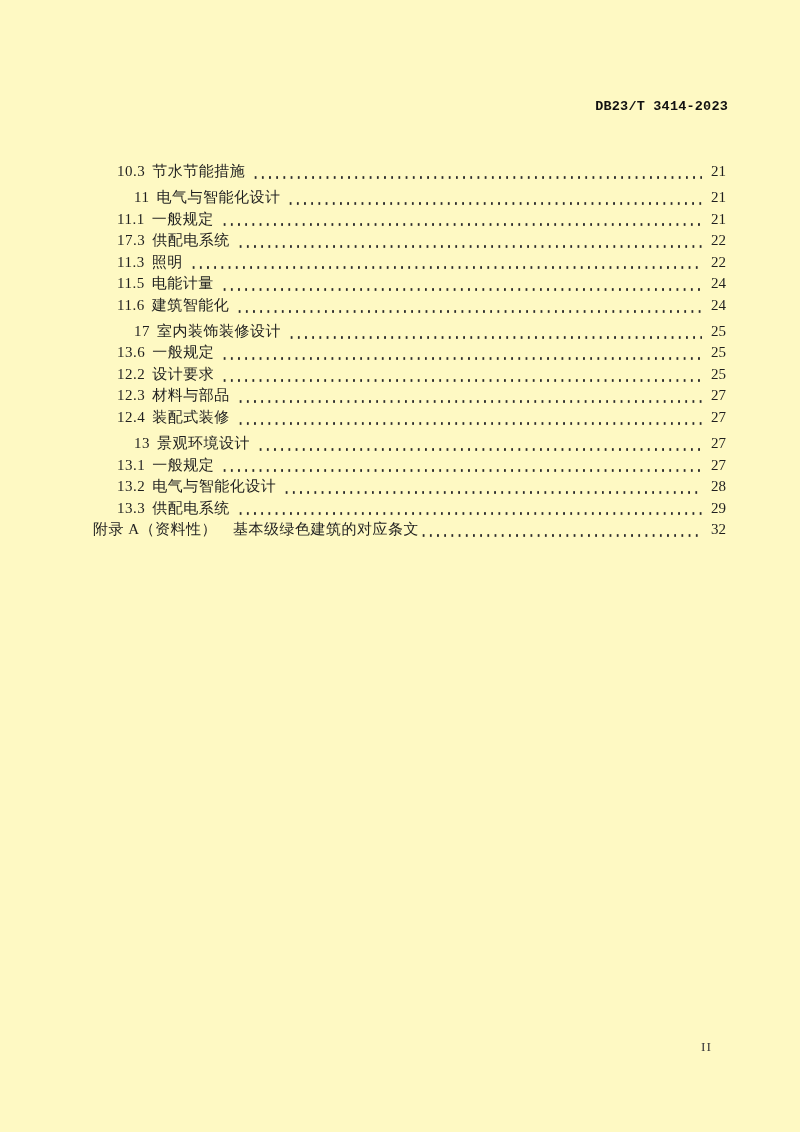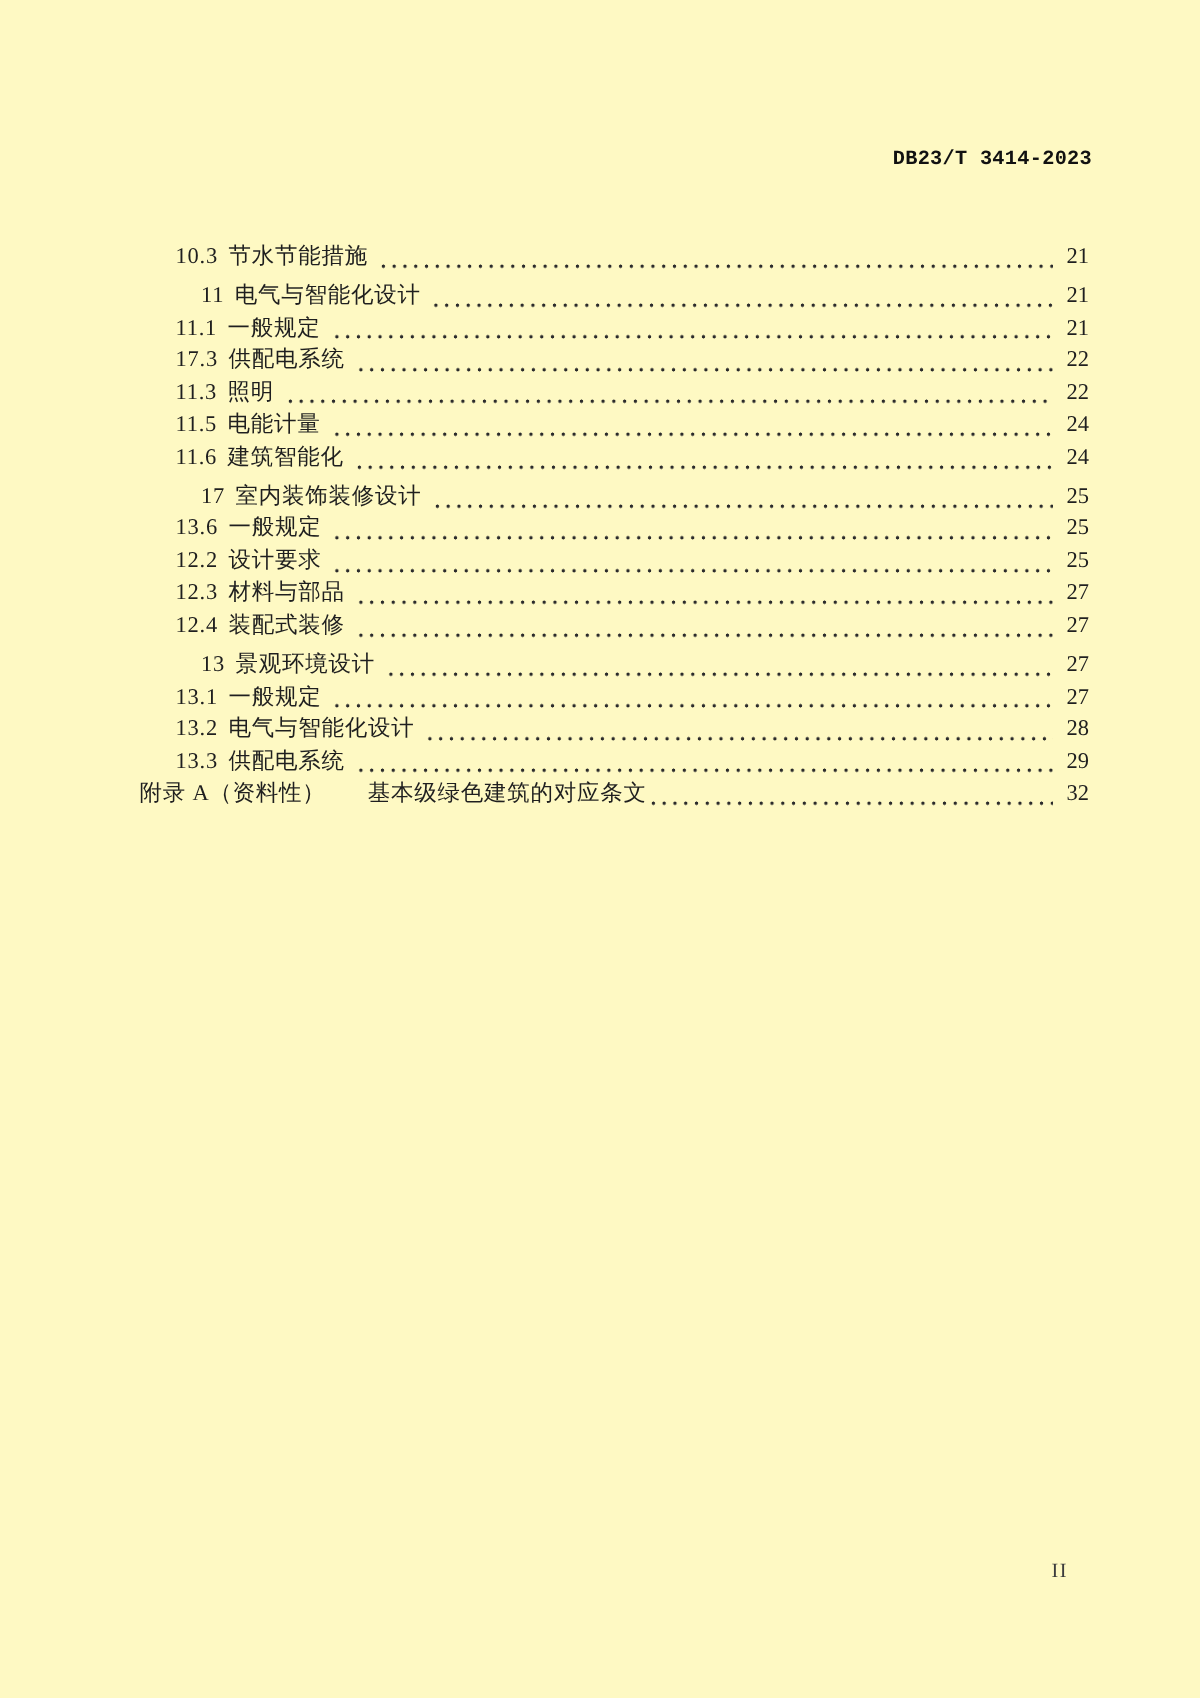--- a/index.html
+++ b/index.html
@@ -36,21 +36,21 @@
   .row {
     display: flex;
     align-items: baseline;
     font-size: 15px;
     line-height: 21.55px;
     white-space: nowrap;
   }
   .row.level-2 { padding-left: 24px; }
   .row.new-section { margin-top: 4.5px; margin-left: 41px; }
   .num { flex: 0 0 auto; margin-right: 7px; letter-spacing: 0.5px; }
-  .row.appendix .num { margin-right: 28px; }
+  .row.appendix .num { margin-right: 16px; }
   .title { flex: 0 0 auto; letter-spacing: 0.5px; }
   .leader {
     flex: 1 1 auto;
     align-self: center;
     height: 14px;
     margin: 0 6px 0 7px;
     background-image: radial-gradient(circle, #2b2b2b 1.05px, rgba(0,0,0,0) 1.35px);
     background-size: 7.2px 3px;
     background-repeat: repeat-x;
     background-position: left bottom;

